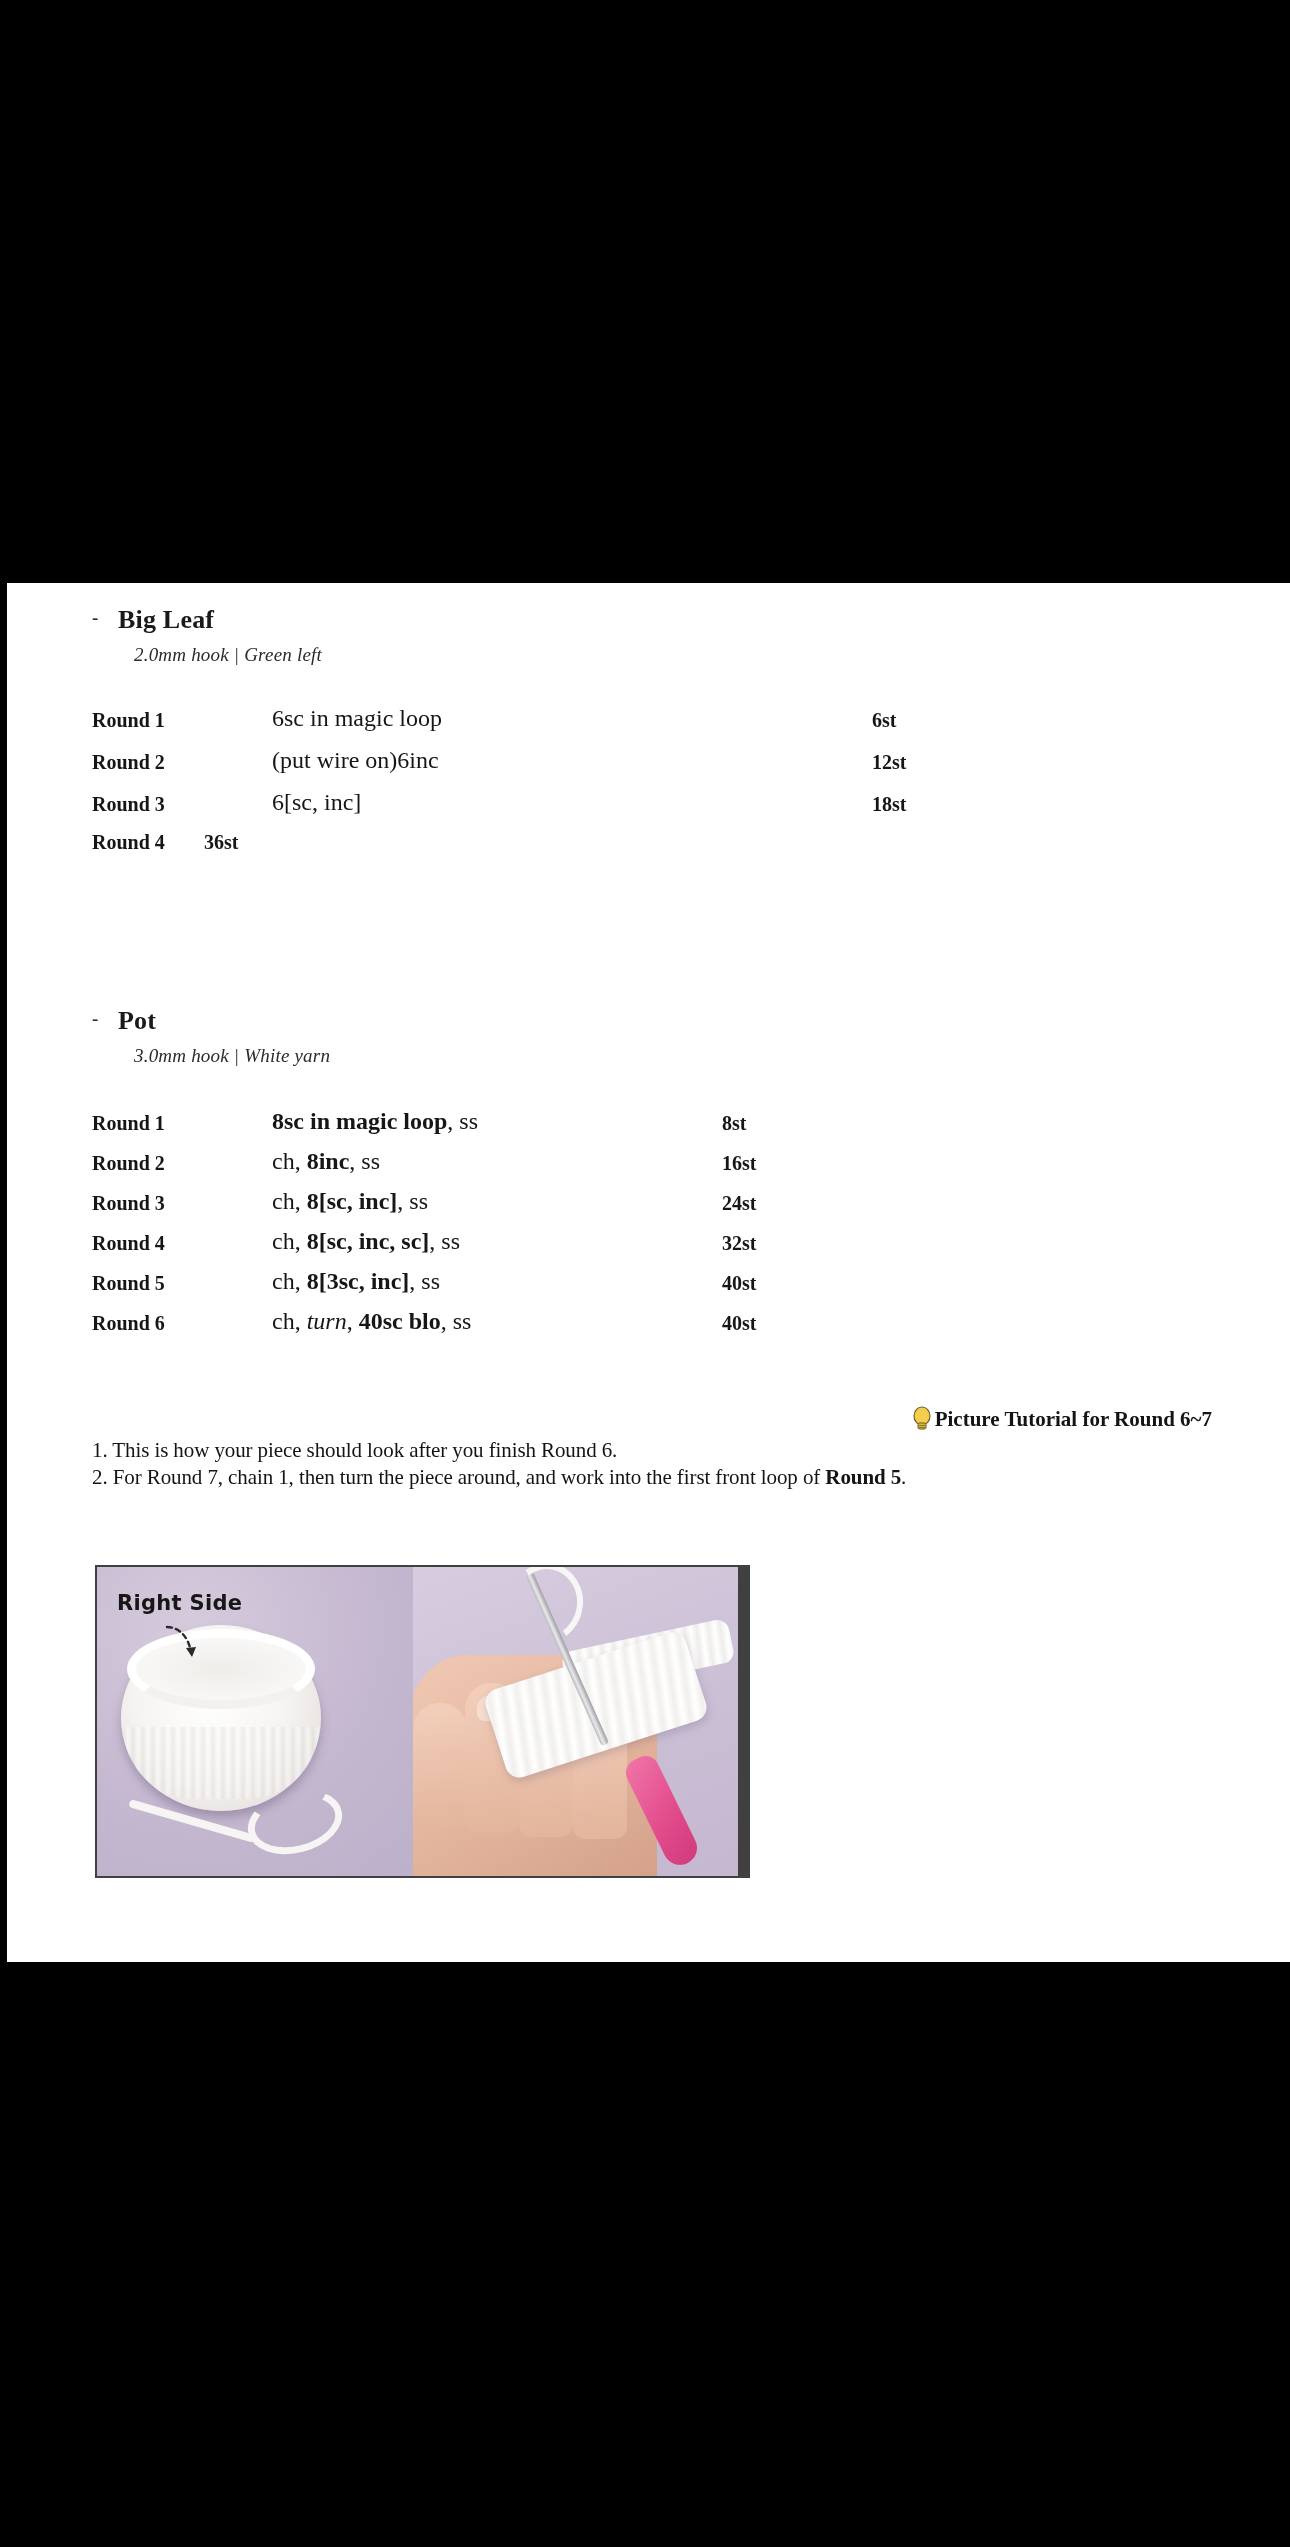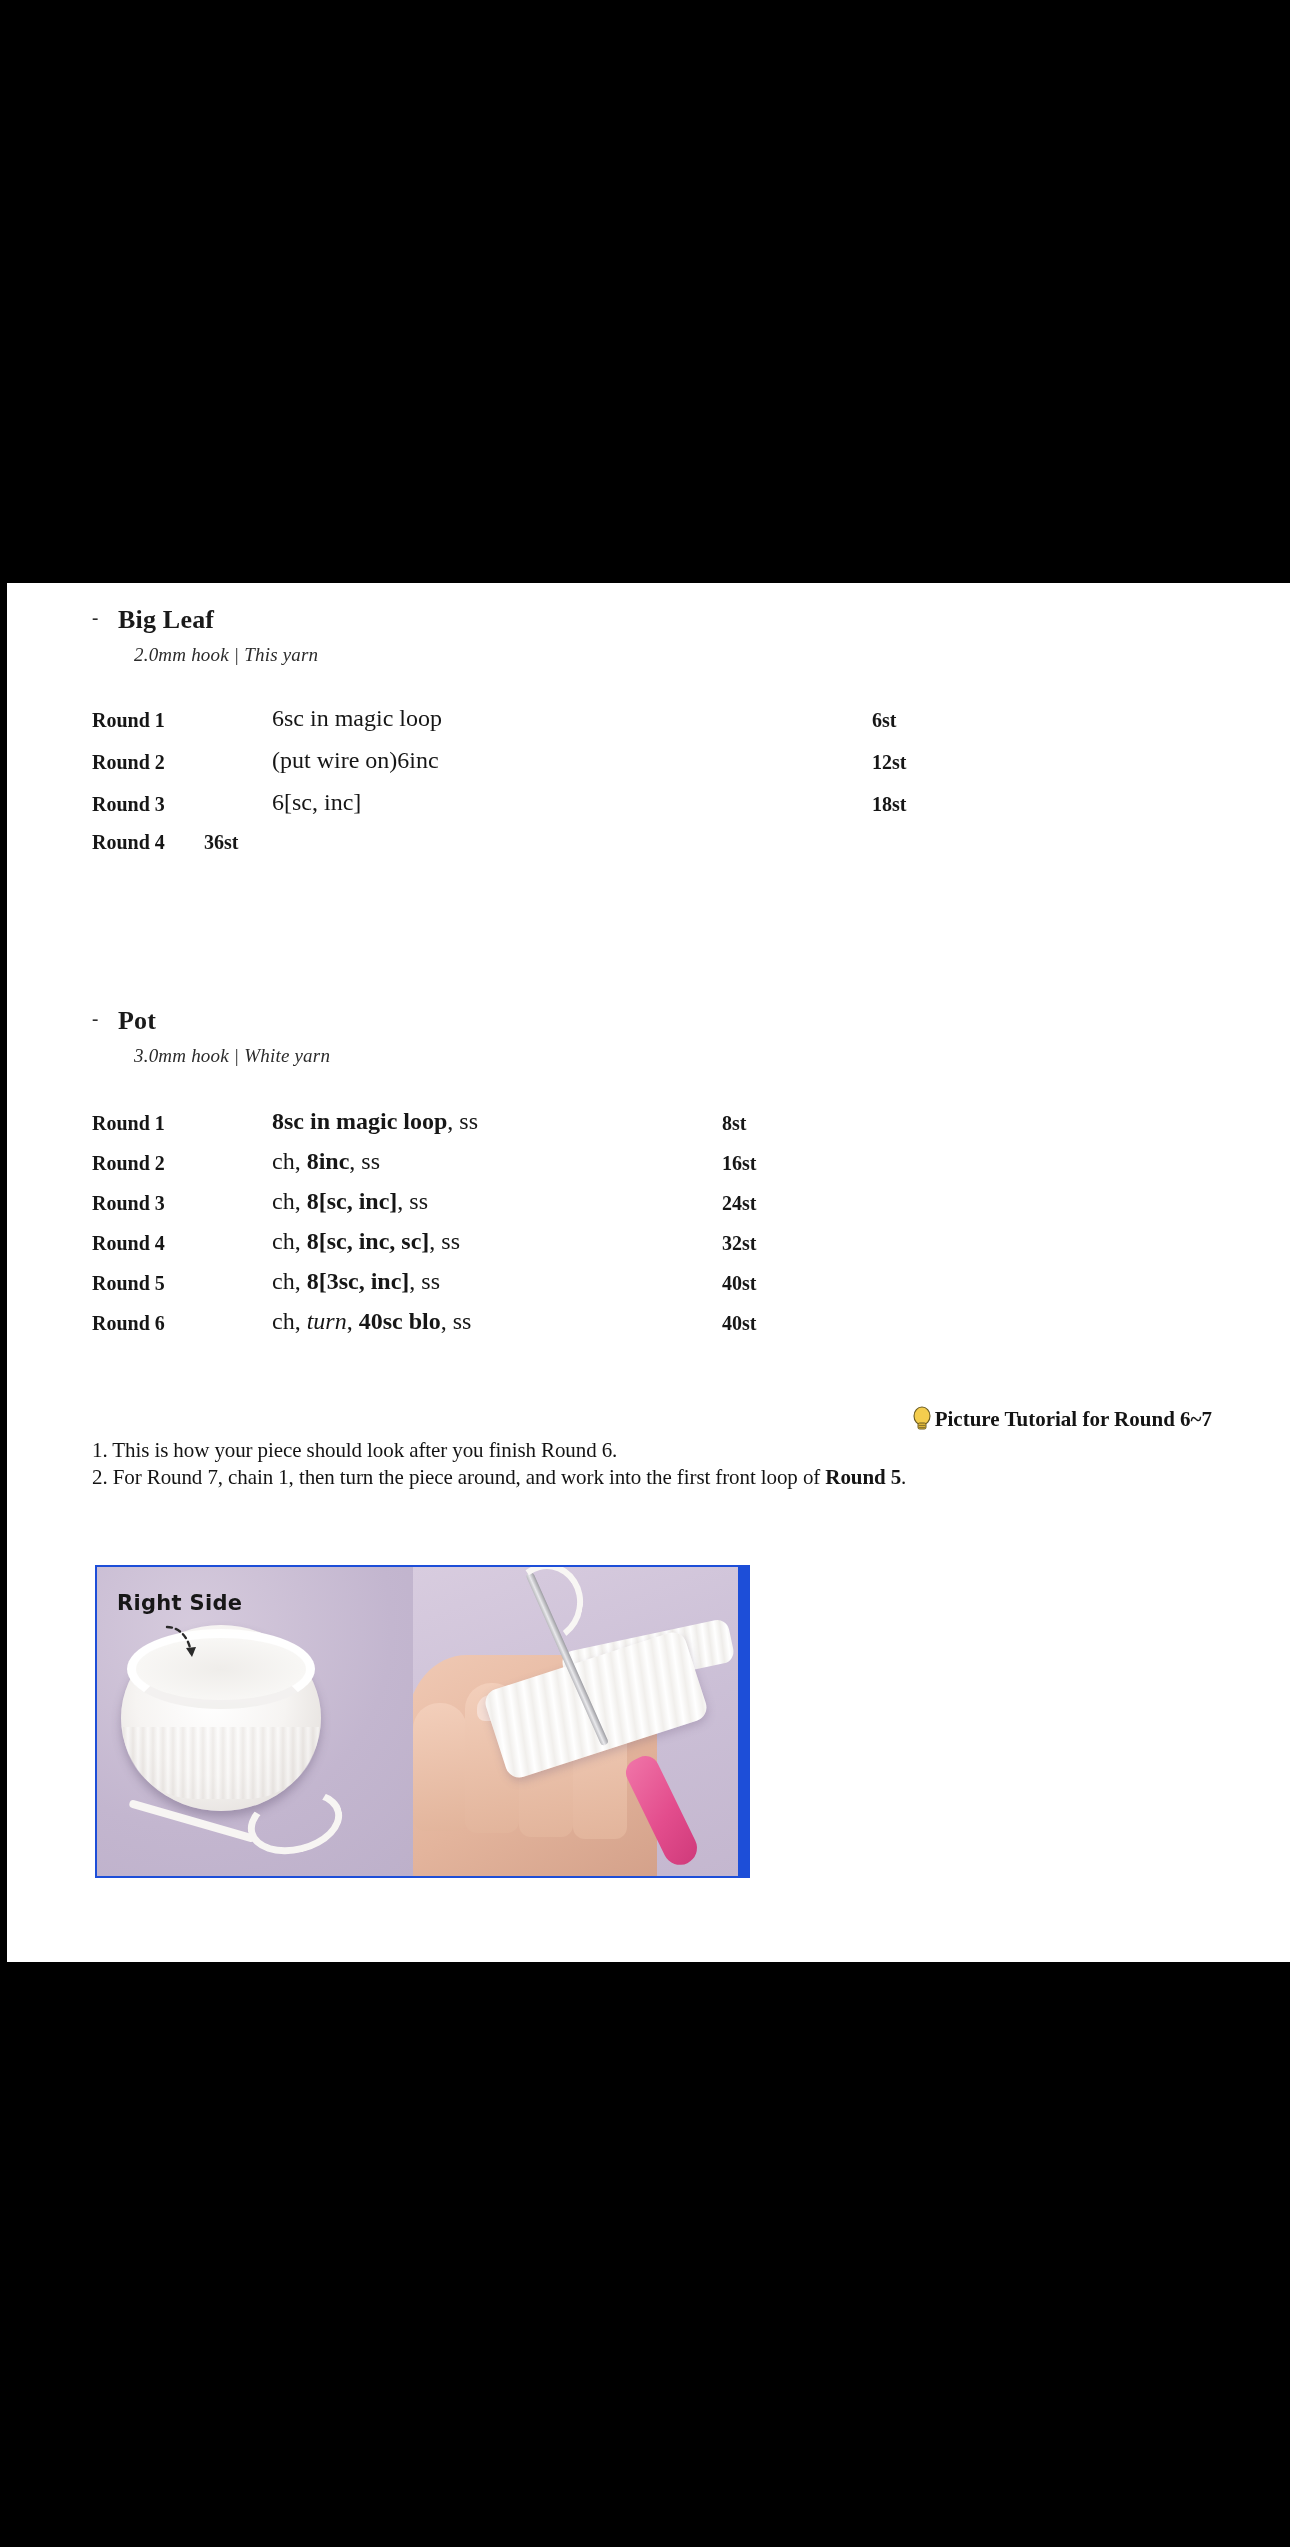--- a/index.html
+++ b/index.html
@@ -129,21 +129,21 @@
   }
   .tut-line .b { font-weight: 700; }
 
   
   #photos {
     position: absolute;
     left: 88px;
     top: 982px;
     width: 655px;
     height: 313px;
-    background: #1d4ed8;
+    background: #404040;
     display: flex;
     padding: 2px;
   }
   .photo {
     position: relative;
     overflow: hidden;
     flex: 0 0 auto;
   }
   .photo-a { width: 316px; height: 309px; background: #c7bcd1; }
   .photo-b { width: 325px; height: 309px; background: #cfc3d8; }
@@ -308,21 +308,21 @@
 
   <div id="page">
 
     <div class="section leaf" style="left:85px; top:22px; width:1100px;">
 
       <div class="sec-head">
         <span class="sec-bullet">-</span>
         <span class="sec-title">Big Leaf</span>
       </div>
 
-      <div class="sec-sub">2.0mm hook | This yarn</div>
+      <div class="sec-sub">2.0mm hook | Green left</div>
 
       <div class="rounds" style="margin-top:40px;">
 
         <div class="round-row" style="margin-bottom:18px;">
           <span class="r-label">Round 1</span>
           <span class="r-inst b">6sc in magic loop</span>
           <span class="r-count">6st</span>
         </div>
 
         <div class="round-row" style="margin-bottom:18px;">

